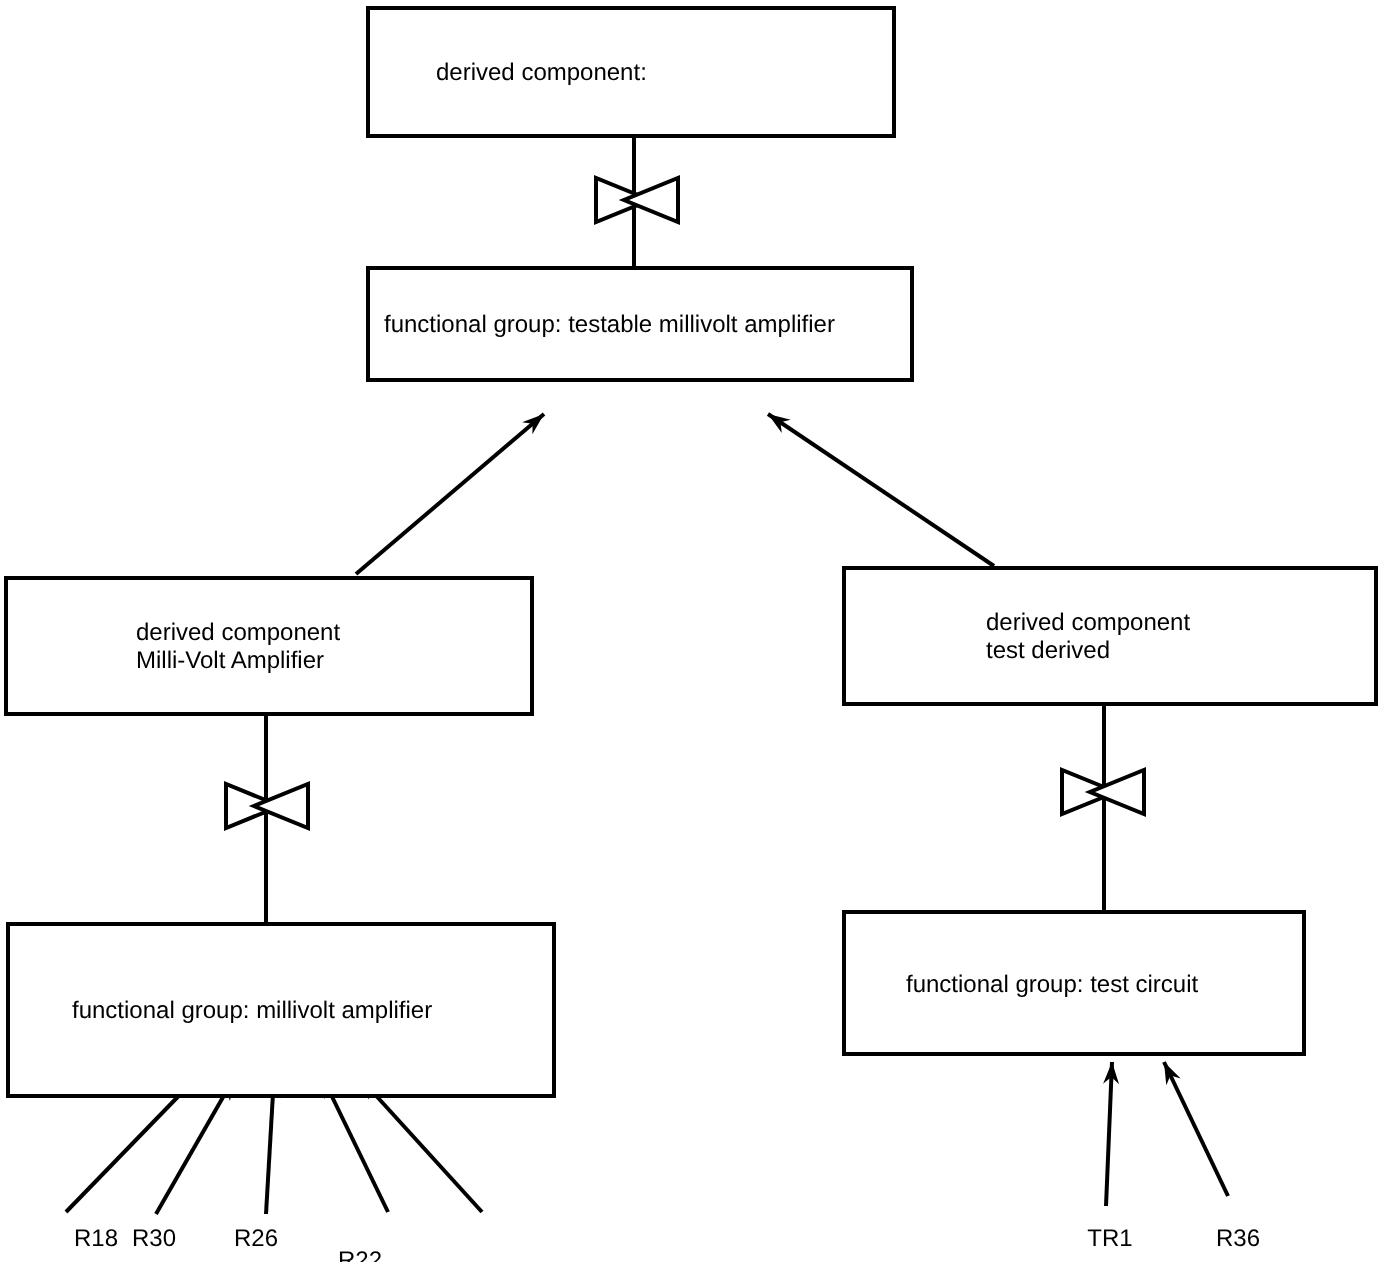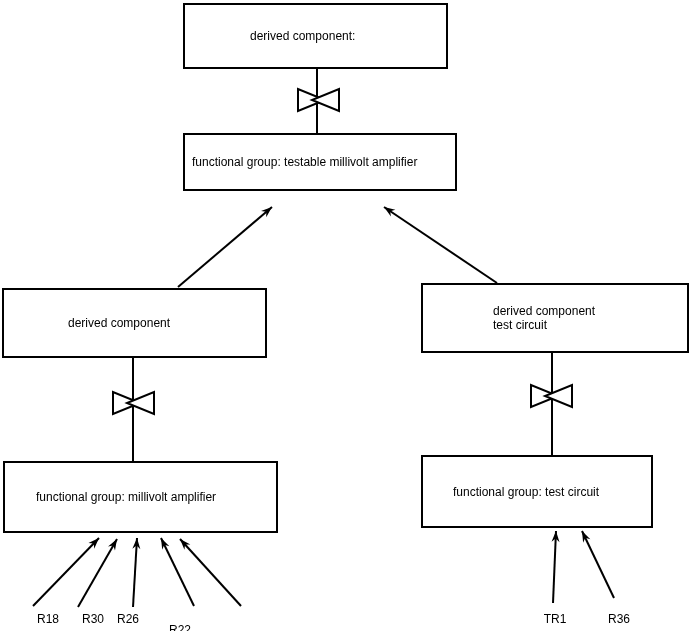--- a/index.html
+++ b/index.html
@@ -22,34 +22,34 @@
   .node {
     position: absolute;
     box-sizing: border-box;
     border: 2px solid #000000;
     background: #ffffff;
     display: flex;
     flex-direction: column;
     justify-content: center;
   }
   .node div { white-space: nowrap; }
-  #node-derived-testable { left:183px; top:3px;   width:265px; height:66px; padding-left:65px; }
+  #node-derived-testable { left:183px; top:3px;   width:265px; height:66px; padding-left:33px; }
   #node-fg-testable      { left:183px; top:133px; width:274px; height:58px; padding-left:7px; }
   #node-derived-mv       { left:2px;   top:288px; width:265px; height:70px; padding-left:64px; }
   #node-derived-test     { left:421px; top:283px; width:268px; height:70px; padding-left:70px; }
-  #node-fg-mv            { left:3px;   top:461px; width:275px; height:72px; padding-left:31px; }
+  #node-fg-mv            { left:3px;   top:461px; width:275px; height:88px; padding-left:31px; }
   #node-fg-test          { left:421px; top:455px; width:232px; height:73px; padding-left:30px; }
   .component-label {
     position: absolute;
     top: 612px;
     transform: translateX(-50%);
     white-space: nowrap;
   }
   #label-r18 { left:32px;margin-left:16px; }
-  #label-r30 { left:77px;margin-left:16px; }
+  #label-r30 { left:77px; }
   #label-r26 { left:128px; }
   #label-r22 { left:180px;margin-top:11px; }
   #label-ic1 { left:224px;margin-top:22px; }
   #label-tr1 { left:555px; }
   #label-r36 { left:619px; }
 </style>
 </head>
 <body>
 
 <div class="canvas">
@@ -94,25 +94,26 @@
   <div class="node" id="node-derived-testable">
     <div>derived component:</div>
   </div>
 
   <div class="node" id="node-fg-testable">
     <div>functional group: testable millivolt amplifier</div>
   </div>
 
   <div class="node" id="node-derived-mv">
     <div>derived component</div>
+    <div>Milli-Volt Amplifier</div>
   </div>
 
   <div class="node" id="node-derived-test">
     <div>derived component</div>
-    <div>test circuit</div>
+    <div>test derived</div>
   </div>
 
   <div class="node" id="node-fg-mv">
     <div>functional group: millivolt amplifier</div>
   </div>
 
   <div class="node" id="node-fg-test">
     <div>functional group: test circuit</div>
   </div>
 

